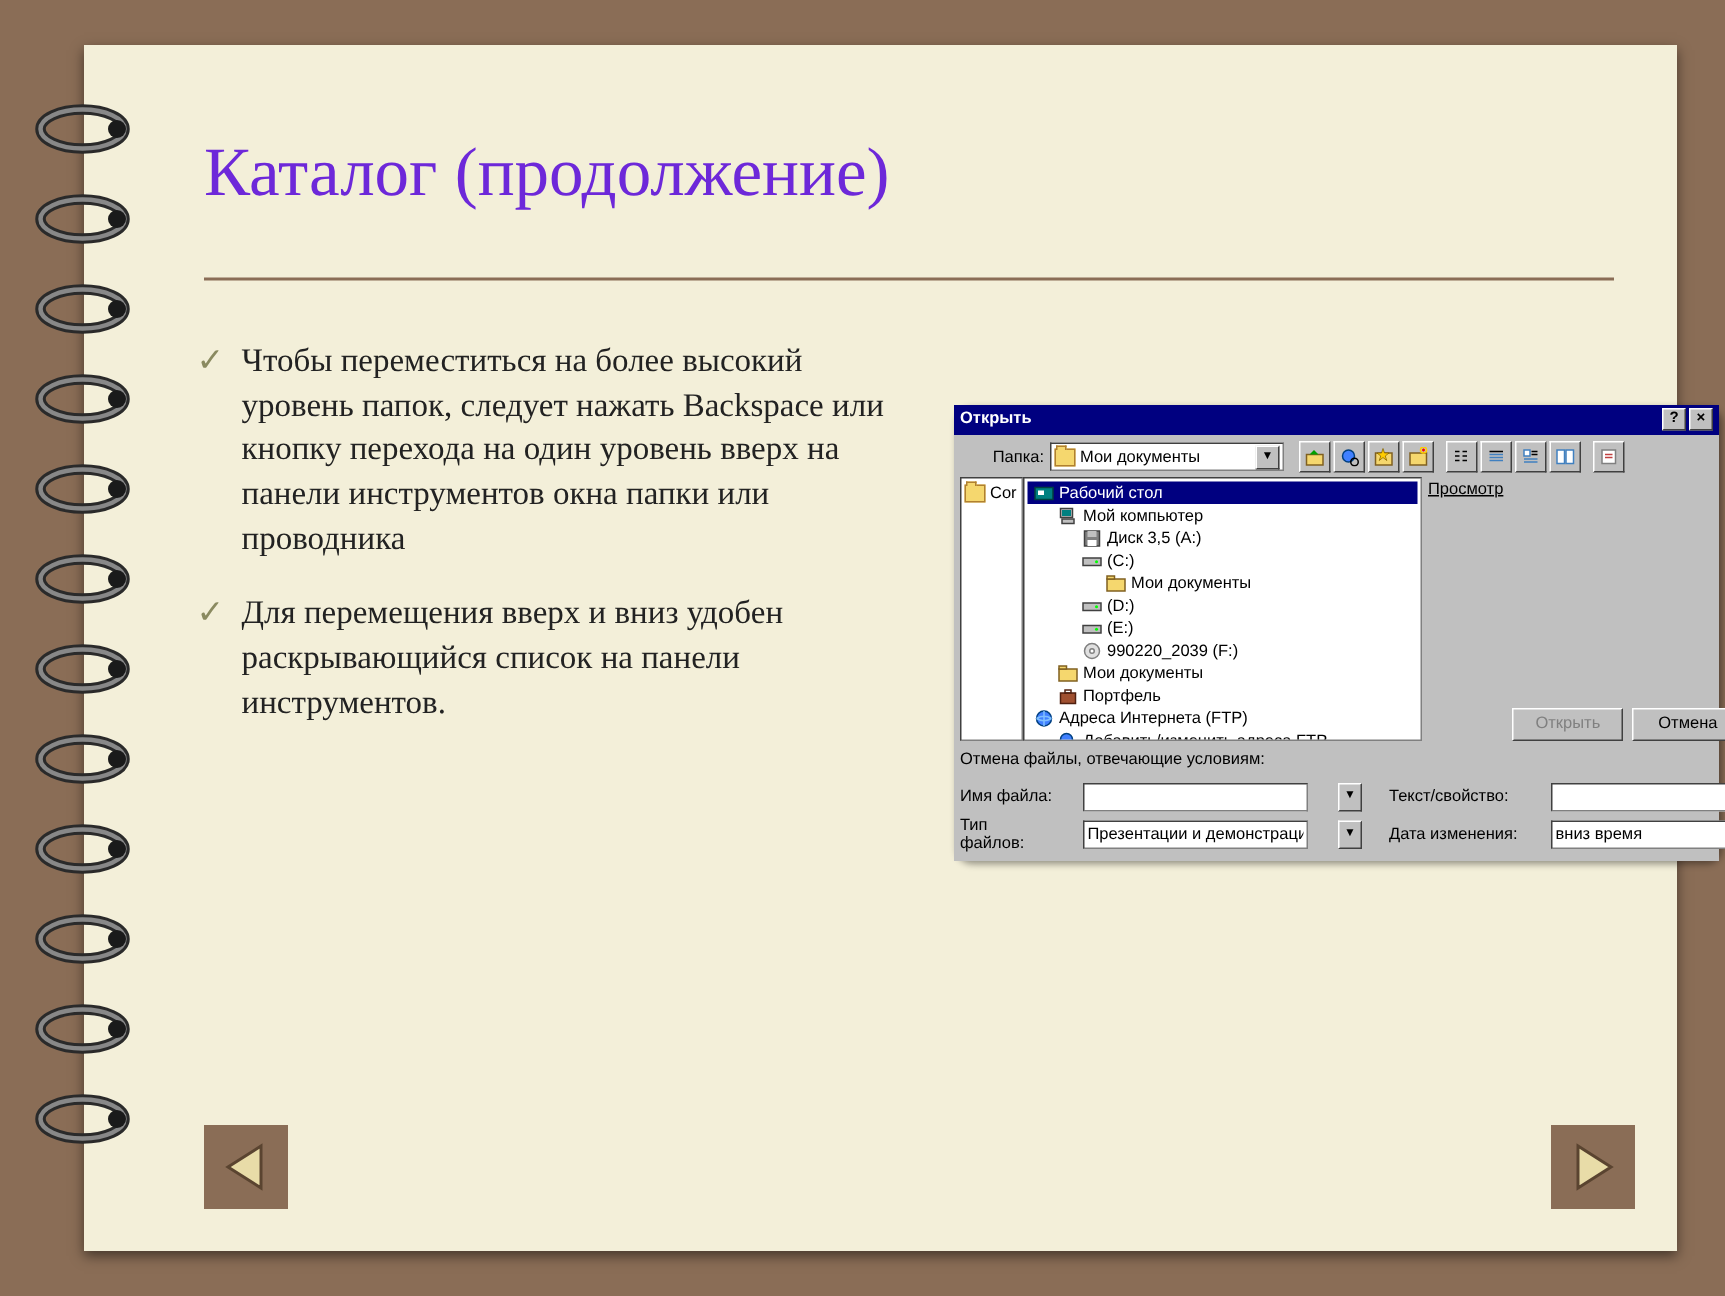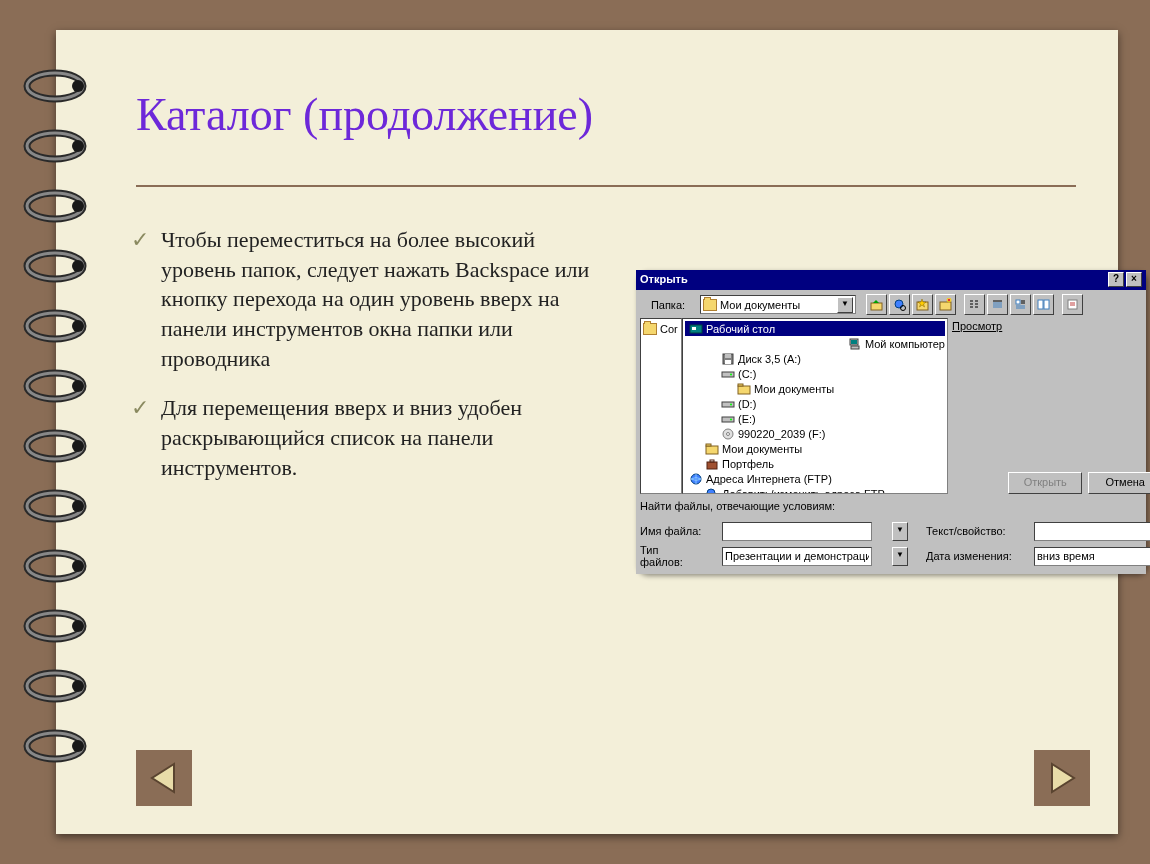--- a/index.html
+++ b/index.html
@@ -15,21 +15,21 @@
 .nav { position:absolute; width:56px; height:56px; background:#8a6d56; cursor:pointer; }
 .nav-left { left:80px; bottom:28px; }
 .nav-right { right:28px; bottom:28px; }
 .nav svg { position:absolute; left:10px; top:10px; }
 .dialog-wrap { position:absolute; left:580px; top:240px; width:510px; box-shadow:2px 2px 5px rgba(0,0,0,0.4); font-family:Tahoma,Arial,sans-serif;border-radius:10px; }
 .titlebar { background:linear-gradient(#000080,#1084d0); background:#000080; color:#fff; font-size:11px; font-weight:bold; padding:2px 4px; height:16px; line-height:14px; display:flex; justify-content:space-between; }
 .titlebar .btns { display:flex; gap:2px; }
 .titlebar .tb { width:14px; height:13px; background:#c0c0c0; border:1px solid #fff; border-right-color:#404040; border-bottom-color:#404040; color:#000; font-size:10px; text-align:center; line-height:11px; font-weight:bold; font-family:Arial; }
 .client { background:#c0c0c0; padding:4px 4px 6px 4px; font-size:11px; color:#000; }
 .row { display:flex; align-items:center; gap:4px; margin-bottom:3px; }
-.lbl { width:56px; text-align:center; }
+.lbl { width:56px; text-align:right; }
 .combo { background:#fff; border:1px solid #808080; border-top-color:#404040; border-left-color:#404040; height:17px; display:flex; align-items:center; padding:0 2px; font-size:11px; flex:0 0 auto; }
 .combo .drop { margin-left:auto; width:14px; height:14px; background:#c0c0c0; border:1px solid #fff; border-right-color:#404040; border-bottom-color:#404040; font-size:8px; text-align:center; line-height:12px; }
 .toolbar { display:flex; gap:2px; margin-left:6px; }
 .tbtn { width:19px; height:19px; background:#c0c0c0; border:1px solid #fff; border-right-color:#404040; border-bottom-color:#404040; display:flex; align-items:center; justify-content:center; font-size:10px; }
 .tbtn svg { display:block; }
 .tbsep { width:4px; }
 .main-area { display:flex; gap:4px; margin-top:2px; }
 .tree-panel { background:#fff; border:1px solid #808080; border-top-color:#404040; border-left-color:#404040; width:260px; height:170px; padding:2px 2px; font-size:11px; overflow:hidden; position:relative; }
 .tree-row { display:flex; align-items:center; height:15px; white-space:nowrap; }
 .tree-row.sel { background:#000080; color:#fff; }
@@ -248,21 +248,21 @@
           <div class="tree-panel" id="tree">
               <div class="tree-row sel" style="padding-left: 4px;">
                 <span class="icn">
                   <svg width="14" height="14">
                     <rect x="1" y="3" width="12" height="8" fill="#008080" stroke="#004040"></rect>
                     <rect x="3" y="5" width="4" height="3" fill="#fff"></rect>
                   </svg>
                 </span>
                 <span>Рабочий стол</span>
               </div>
-              <div class="tree-row" style="padding-left: 20px; justify-content: flex-end;">
+              <div class="tree-row" style="padding-left: 20px;">
                 <span class="icn">
                   <svg width="14" height="14">
                     <rect x="2" y="2" width="8" height="6" fill="#c0c0c0" stroke="#404040"></rect>
                     <rect x="3" y="3" width="6" height="4" fill="#008080"></rect>
                     <rect x="3" y="9" width="8" height="3" fill="#c0c0c0" stroke="#404040"></rect>
                   </svg>
                 </span>
                 <span>Мой компьютер</span>
               </div>
               <div class="tree-row" style="padding-left: 36px;">
@@ -359,21 +359,21 @@
             </div>
         </div>
         <div class="right-panel">
           <div style="align-self:flex-start;font-size:11px;text-decoration:underline;">Просмотр</div>
           <div class="btn disabled">Открыть</div>
           <div class="btn">Отмена</div>
           <div class="btn">Отбор...</div>
         </div>
       </div>
 
-      <div class="plain-label">Найти файлы, отвечающие условиям:</div>
+      <div class="plain-label">Отмена файлы, отвечающие условиям:</div>
 
       <div class="filter-grid">
         <div>Имя файла:</div>
         <div class="txtfield">
             <span></span>
           </div>
         <div class="drop-arrow">▼</div>
         <div>Текст/свойство:</div>
         <div class="txtfield">
             <span></span>

